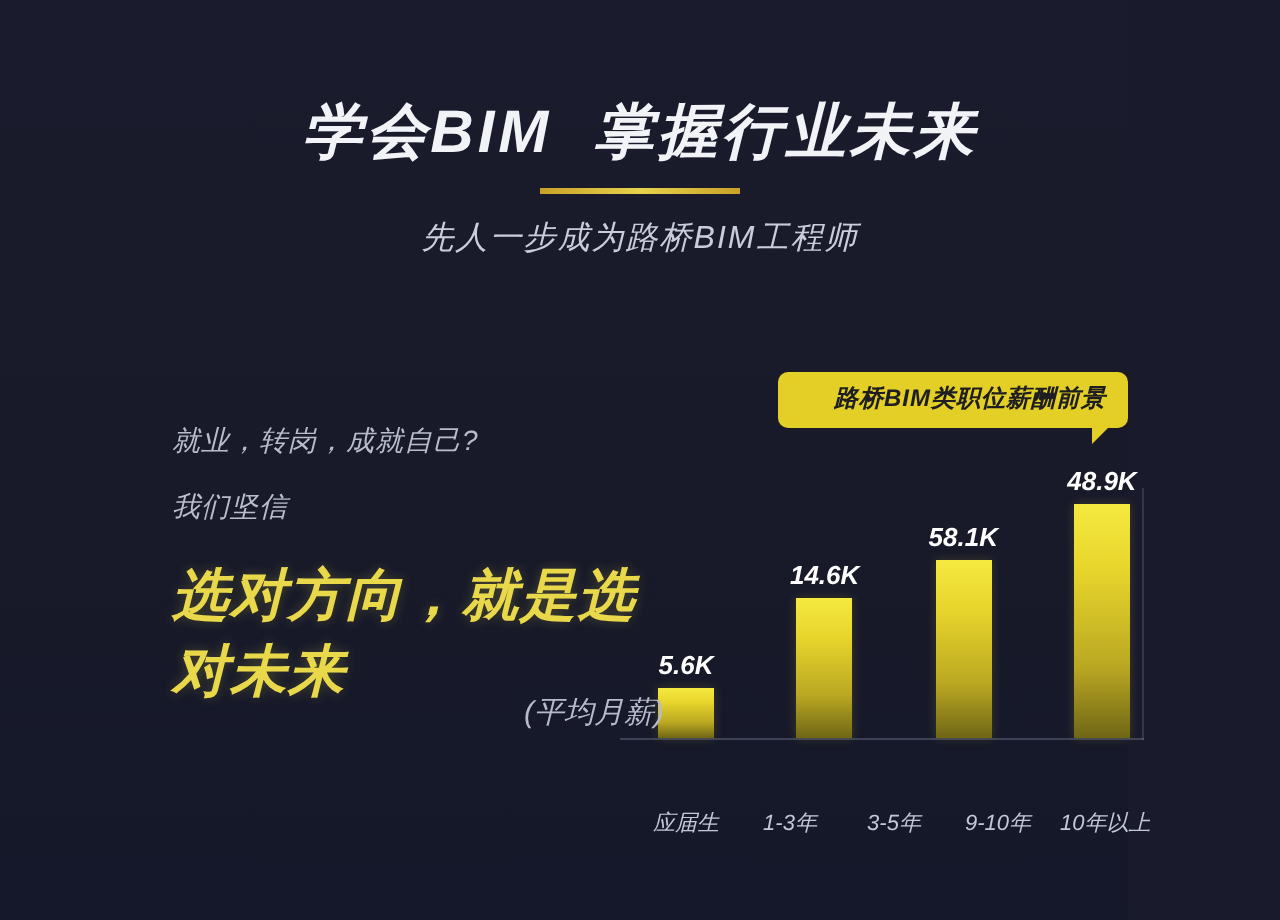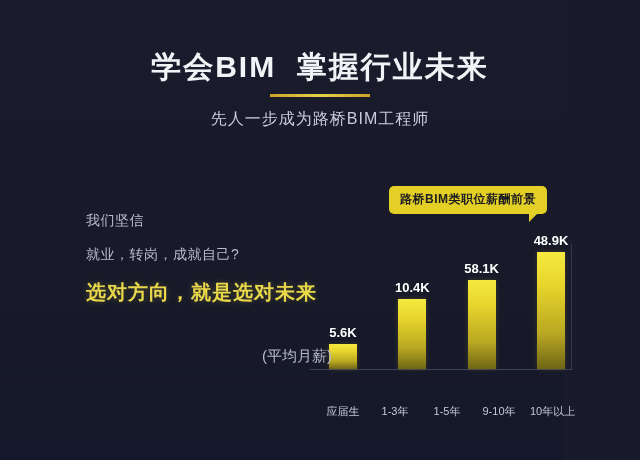--- a/index.html
+++ b/index.html
@@ -13,20 +13,21 @@
     font-family: "Liberation Sans", "DejaVu Sans", sans-serif;
     overflow: hidden;
     position: relative;
   }
   .poster {
     position: absolute;
     left: 0; top: 0;
     width: 564px;
     height: 460px;
     background: linear-gradient(180deg, #1a1b2c 0%, #181a29 55%, #15182a 100%);
+    font-style: italic;
   }
 
   
   .header {
     position: absolute;
     left: 0;
     top: 50px;
     width: 640px;
     text-align: center;
   }
@@ -59,42 +60,42 @@
     width: 260px;
   }
   .copy-line {
     font-size: 14px;
     color: #b9bdcb;
     letter-spacing: 0.5px;
     margin-bottom: 15px;
   }
   .copy-line.second { margin-bottom: 16px; }
   .copy-highlight {
-    font-size: 20px;
+    font-size: 28px;
     font-weight: bold;
     color: #e8d84a;
     letter-spacing: 1px;
     text-shadow: 0 0 6px rgba(232,216,74,0.25);
   }
 
   
   .badge-wrap {
     position: absolute;
     left: 389px;
     top: 186px;
   }
   .badge {
     position: relative;
     display: inline-block;
     background: #e3cf25;
     color: #1d1d22;
     font-size: 12px;
     font-weight: bold;
     letter-spacing: 0.5px;
-    padding: 5px 11px 6px 11px;
+    padding: 5px 11px 6px 28px;
     border-radius: 5px;
     text-align: center;
   }
   .badge-tail {
     position: absolute;
     right: 9px;
     bottom: -8px;
     width: 0;
     height: 0;
     border-left: 9px solid #e3cf25;
@@ -191,59 +192,59 @@
 
 <div class="poster">
 
   <div class="header">
     <div class="main-title">学会BIM  掌握行业未来</div>
     <div class="title-rule"></div>
     <div class="subtitle">先人一步成为路桥BIM工程师</div>
   </div>
 
   <div class="copy">
+    <div class="copy-line">就业，转岗，成就自己?</div>
     <div class="copy-line second">我们坚信</div>
-    <div class="copy-line">就业，转岗，成就自己?</div>
     <div class="copy-highlight">选对方向，就是选对未来</div>
   </div>
 
   <div class="badge-wrap">
     <div class="badge">
       <span>路桥BIM类职位薪酬前景</span>
       <span class="badge-tail"></span>
     </div>
   </div>
 
   <div class="chart">
     <div class="chart-plot">
       <div class="axis-base"></div>
       <div class="axis-right"></div>
       <div class="bars">
           <div class="bar-col">
             <div class="bar-value">5.6K</div>
             <div class="bar-rect" style="height: 25px;"></div>
           </div>
           <div class="bar-col">
-            <div class="bar-value">10.4K</div>
+            <div class="bar-value">14.6K</div>
             <div class="bar-rect" style="height: 70px;"></div>
           </div>
           <div class="bar-col">
             <div class="bar-value">58.1K</div>
             <div class="bar-rect" style="height: 89px;"></div>
           </div>
           <div class="bar-col">
             <div class="bar-value">48.9K</div>
             <div class="bar-rect" style="height: 117px;"></div>
           </div>
         </div>
     </div>
     <div class="cats">
         <div class="cat-label">应届生</div>
         <div class="cat-label">1-3年</div>
-        <div class="cat-label">1-5年</div>
+        <div class="cat-label">3-5年</div>
         <div class="cat-label">9-10年</div>
         <div class="cat-label">10年以上</div>
       </div>
   </div>
 
   <div class="avg-note">(平均月薪)</div>
 
 </div>
 
 </body></html>

